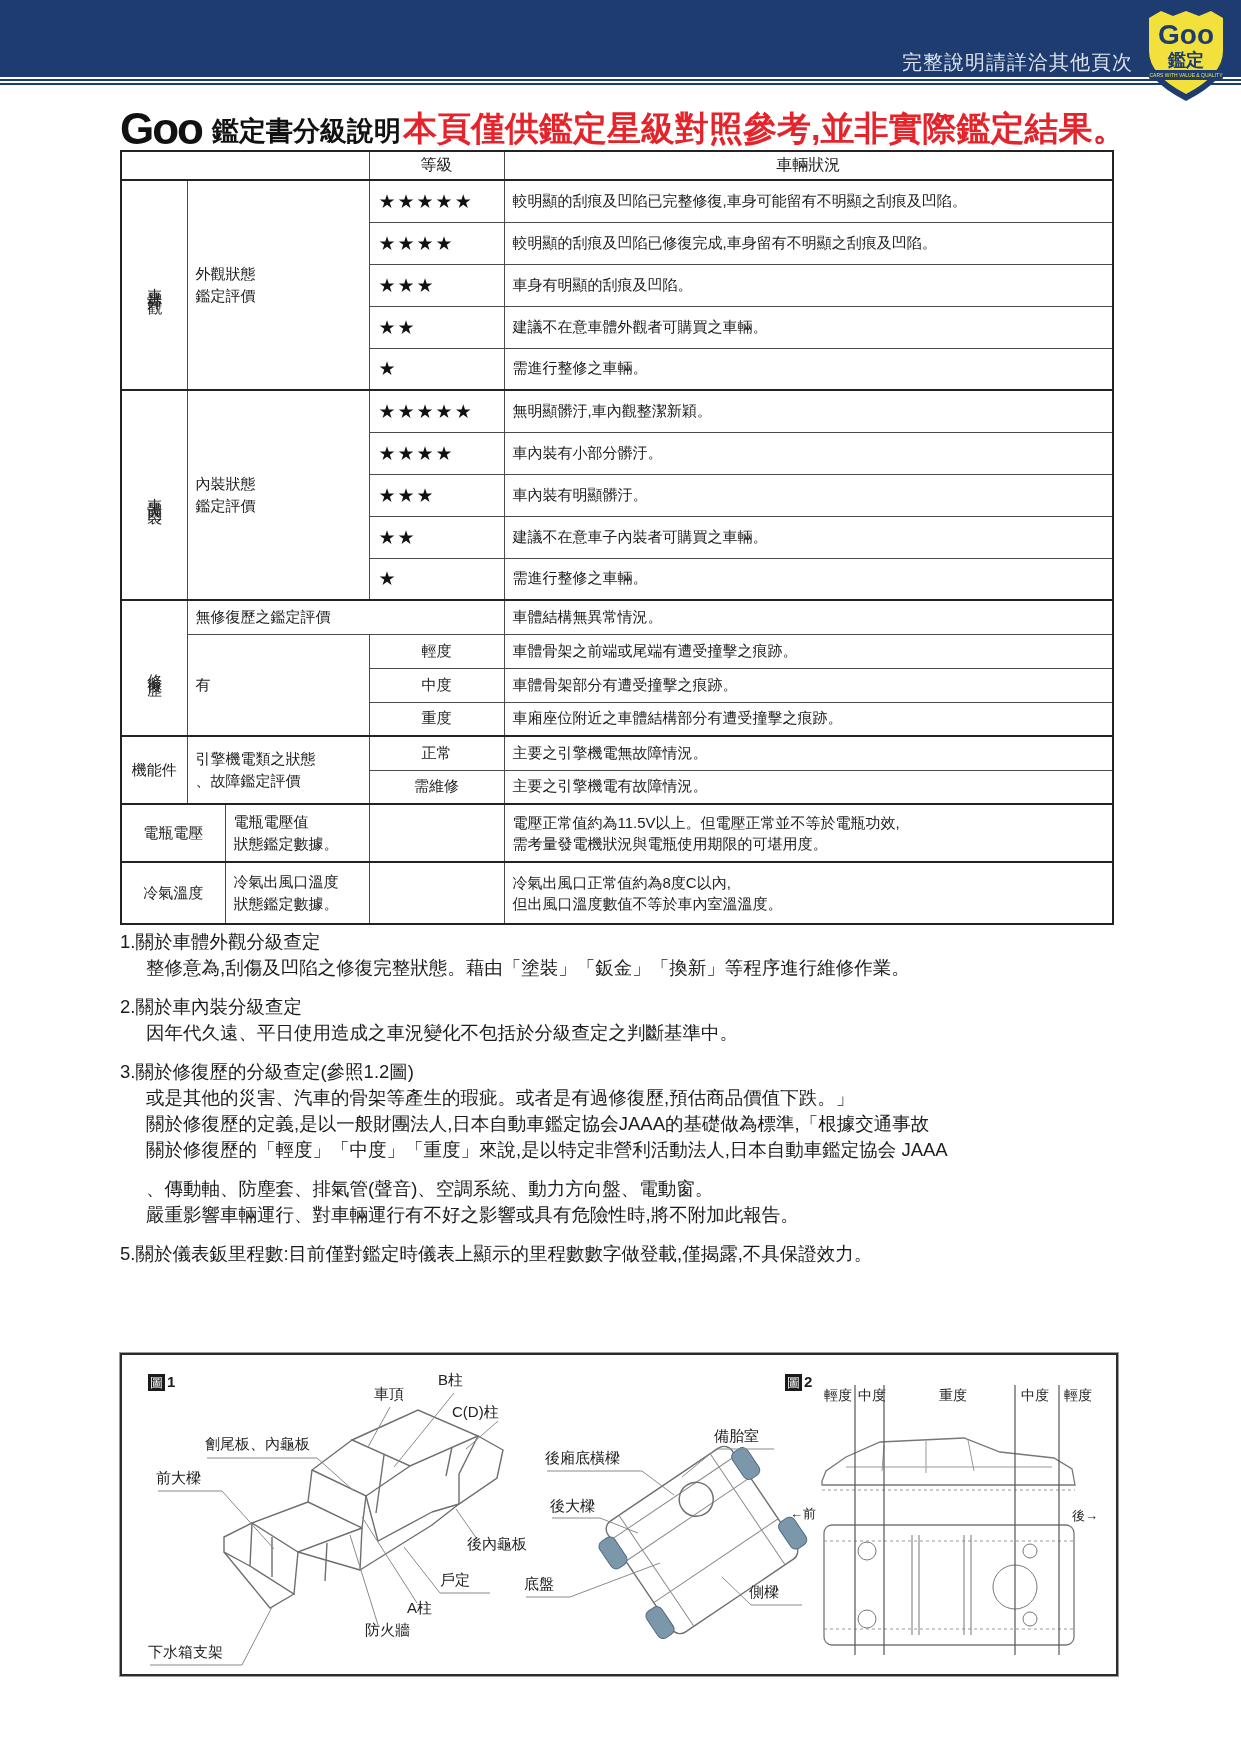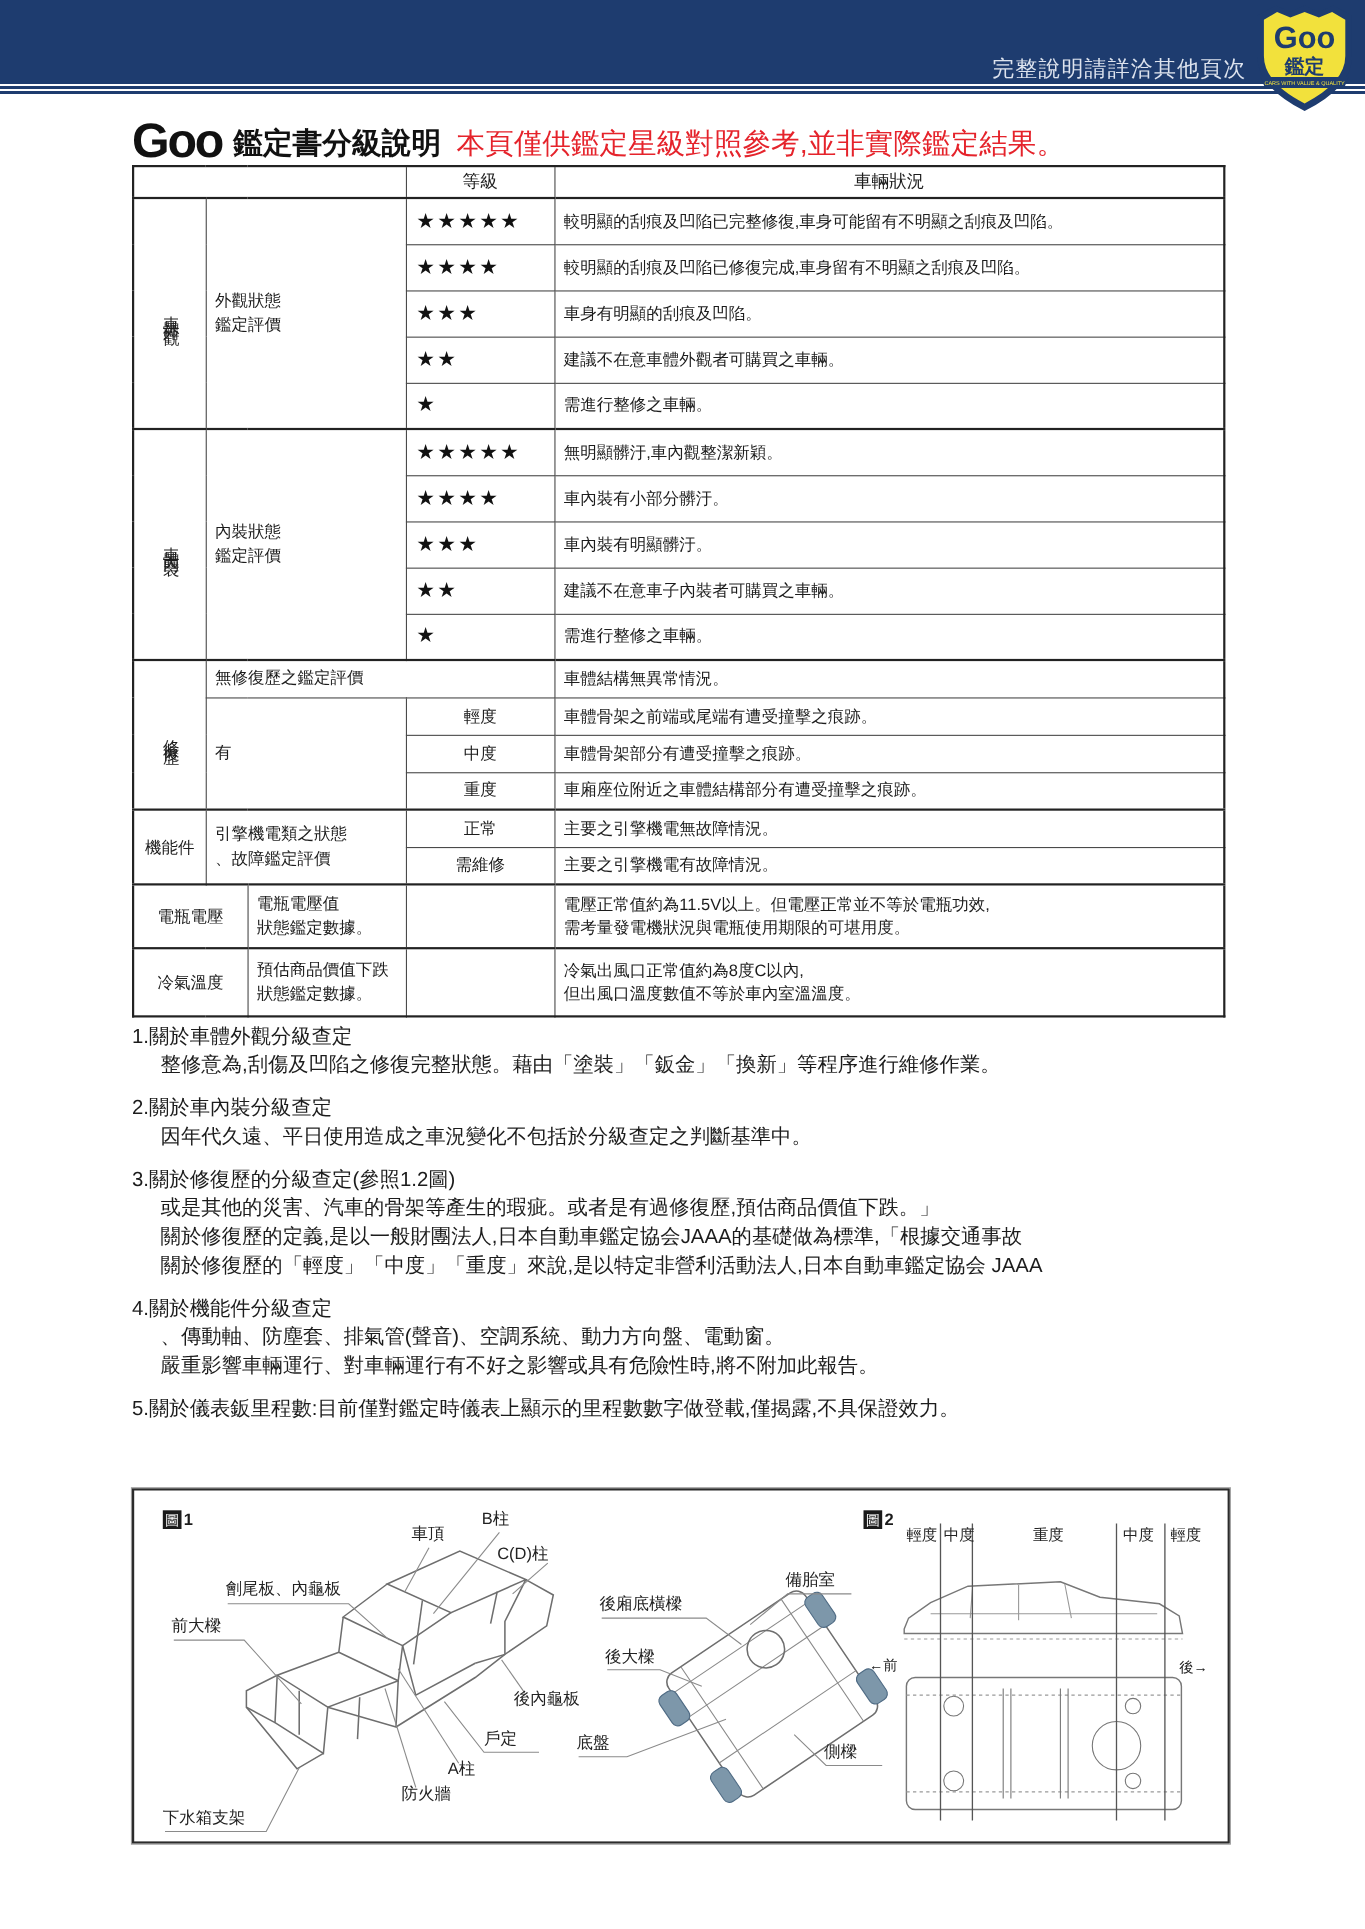--- a/index.html
+++ b/index.html
@@ -11,21 +11,21 @@
   .band-notice{position:absolute;right:108px;bottom:8px;font-size:20px;color:#dde3ee;
                letter-spacing:1px;white-space:nowrap;}
   .stripes{position:absolute;left:0;top:74px;width:1241px;height:12px;
            background:repeating-linear-gradient(#1e3c6f 0 2.5px,#ffffff 2.5px 4.5px);}
   .badge{position:absolute;left:1138px;top:2px;width:96px;height:102px;}
 
   
   .titlebar{position:absolute;left:120px;top:104px;width:1010px;height:44px;white-space:nowrap;}
   .title-logo{font-size:44px;font-weight:800;letter-spacing:-2px;color:#111;vertical-align:-4px;}
   .title-name{font-size:27px;font-weight:700;color:#111;margin-left:10px;}
-  .title-warning{font-size:26px;font-weight:400;color:#e5232b;margin-left:14px;}
+  .title-warning{font-size:34px;font-weight:700;color:#e5232b;margin-left:2px;}
 
   
   table.gtable{position:absolute;left:120px;top:150px;width:992px;border-collapse:collapse;
                table-layout:fixed;border:2px solid #222;}
   .gtable td{border:1px solid #4a4a4a;font-size:15px;padding:0 8px;overflow:hidden;margin-top:16px;}
   .gtable tr.group td{border-top:2px solid #222;}
   .gtable td.hdr{text-align:center;font-size:16px;padding:0;}
   .gtable td.vside{text-align:center;vertical-align:middle;padding:0;}
   .gtable td.vside span{writing-mode:vertical-rl;text-orientation:upright;
                         letter-spacing:4px;font-size:15px;}
@@ -188,21 +188,21 @@
     <td class="grade"></td>
     <td class="desc">
       <span class="ln">電壓正常值約為11.5V以上。但電壓正常並不等於電瓶功效,</span>
       <span class="ln">需考量發電機狀況與電瓶使用期限的可堪用度。</span>
     </td>
   </tr>
 
   <tr class="r62 group">
     <td class="hside" colspan="2">冷氣溫度</td>
     <td class="cat-l">
-      <span style="display:block">預估商品價值下跌</span>
+      <span style="display:block">冷氣出風口溫度</span>
       <span style="display:block">狀態鑑定數據。</span>
     </td>
     <td class="grade"></td>
     <td class="desc">
       <span class="ln">冷氣出風口正常值約為8度C以內,</span>
       <span class="ln">但出風口溫度數值不等於車內室溫溫度。</span>
     </td>
   </tr>
 </tbody>
   </table>
@@ -216,21 +216,20 @@
     <div class="note-heading">2.關於車內裝分級查定</div>
     <div class="note-line">因年代久遠、平日使用造成之車況變化不包括於分級查定之判斷基準中。</div>
   </div>
   <div class="note">
     <div class="note-heading">3.關於修復歷的分級查定(參照1.2圖)</div>
     <div class="note-line">或是其他的災害、汽車的骨架等產生的瑕疵。或者是有過修復歷,預估商品價值下跌。」</div>
     <div class="note-line">關於修復歷的定義,是以一般財團法人,日本自動車鑑定協会JAAA的基礎做為標準,「根據交通事故</div>
     <div class="note-line">關於修復歷的「輕度」「中度」「重度」來說,是以特定非營利活動法人,日本自動車鑑定協会 JAAA</div>
   </div>
   <div class="note">
-    <div class="note-heading">4.關於機能件分級查定</div>
     <div class="note-line">、傳動軸、防塵套、排氣管(聲音)、空調系統、動力方向盤、電動窗。</div>
     <div class="note-line">嚴重影響車輛運行、對車輛運行有不好之影響或具有危險性時,將不附加此報告。</div>
   </div>
   <div class="note">
     <div class="note-heading">5.關於儀表鈑里程數:目前僅對鑑定時儀表上顯示的里程數數字做登載,僅揭露,不具保證效力。</div>
   </div>
 </div>
 
 <div class="figbox">
   <svg width="994" height="319" viewBox="0 0 994 319">

